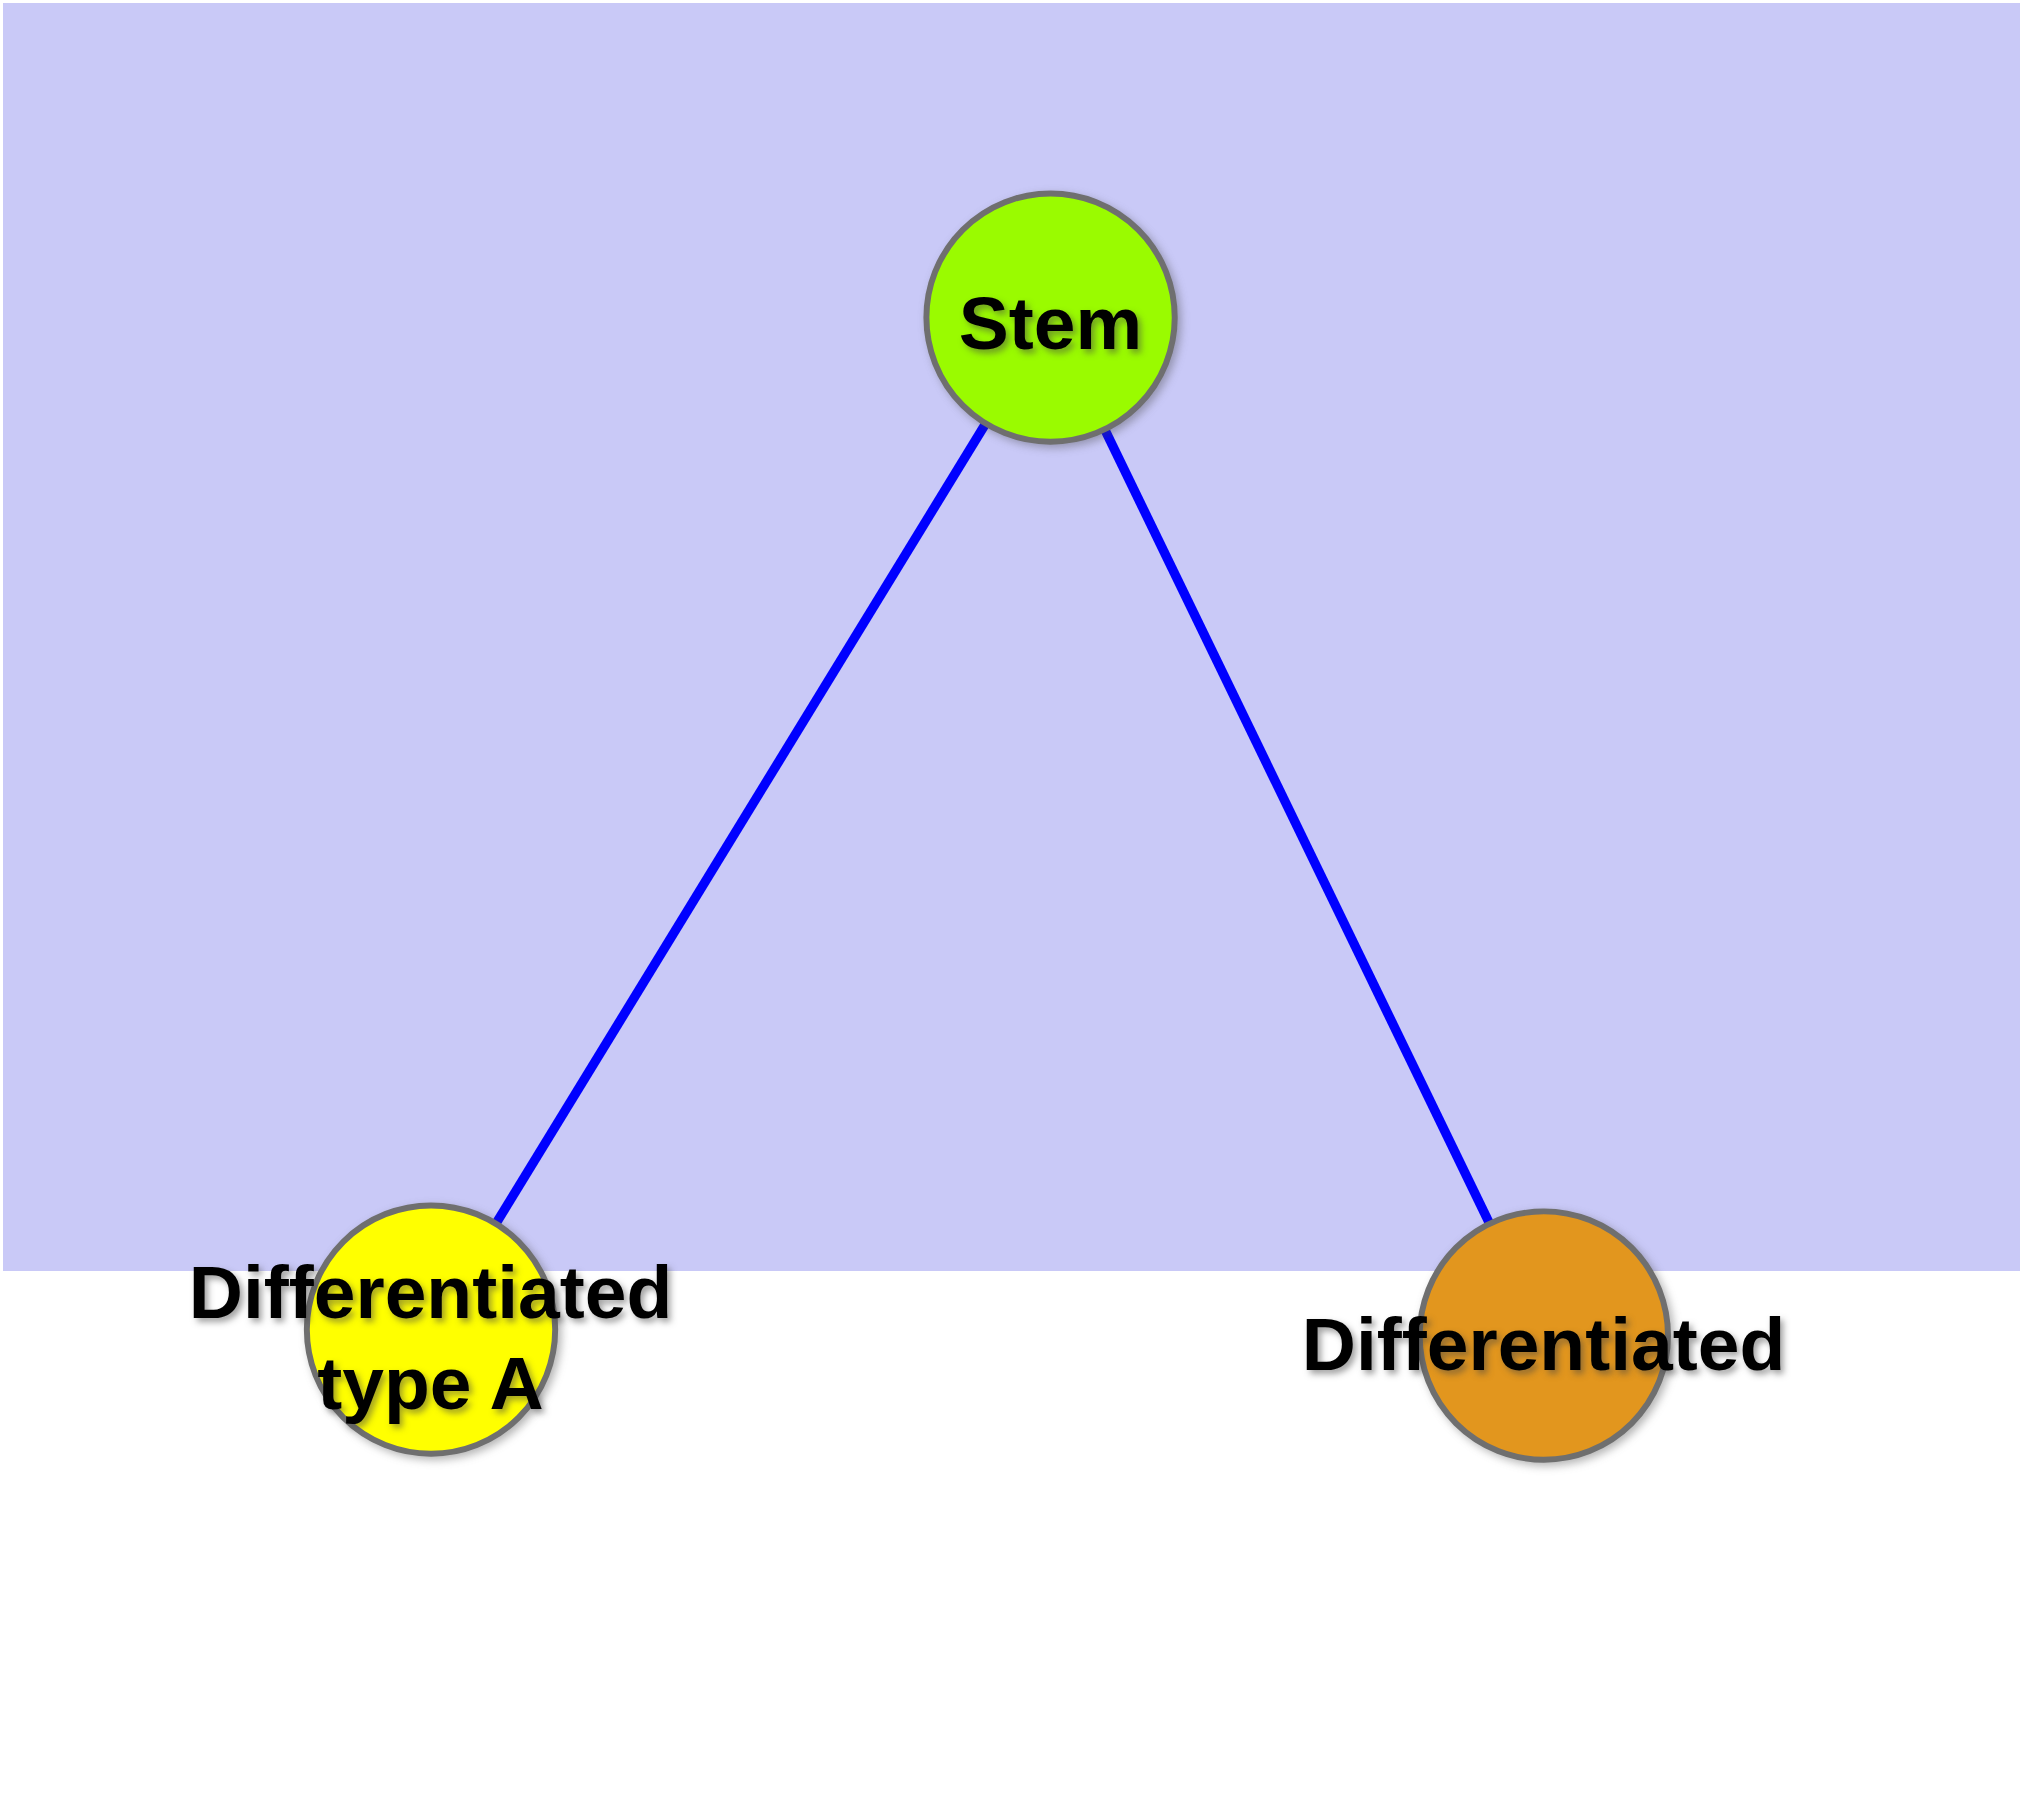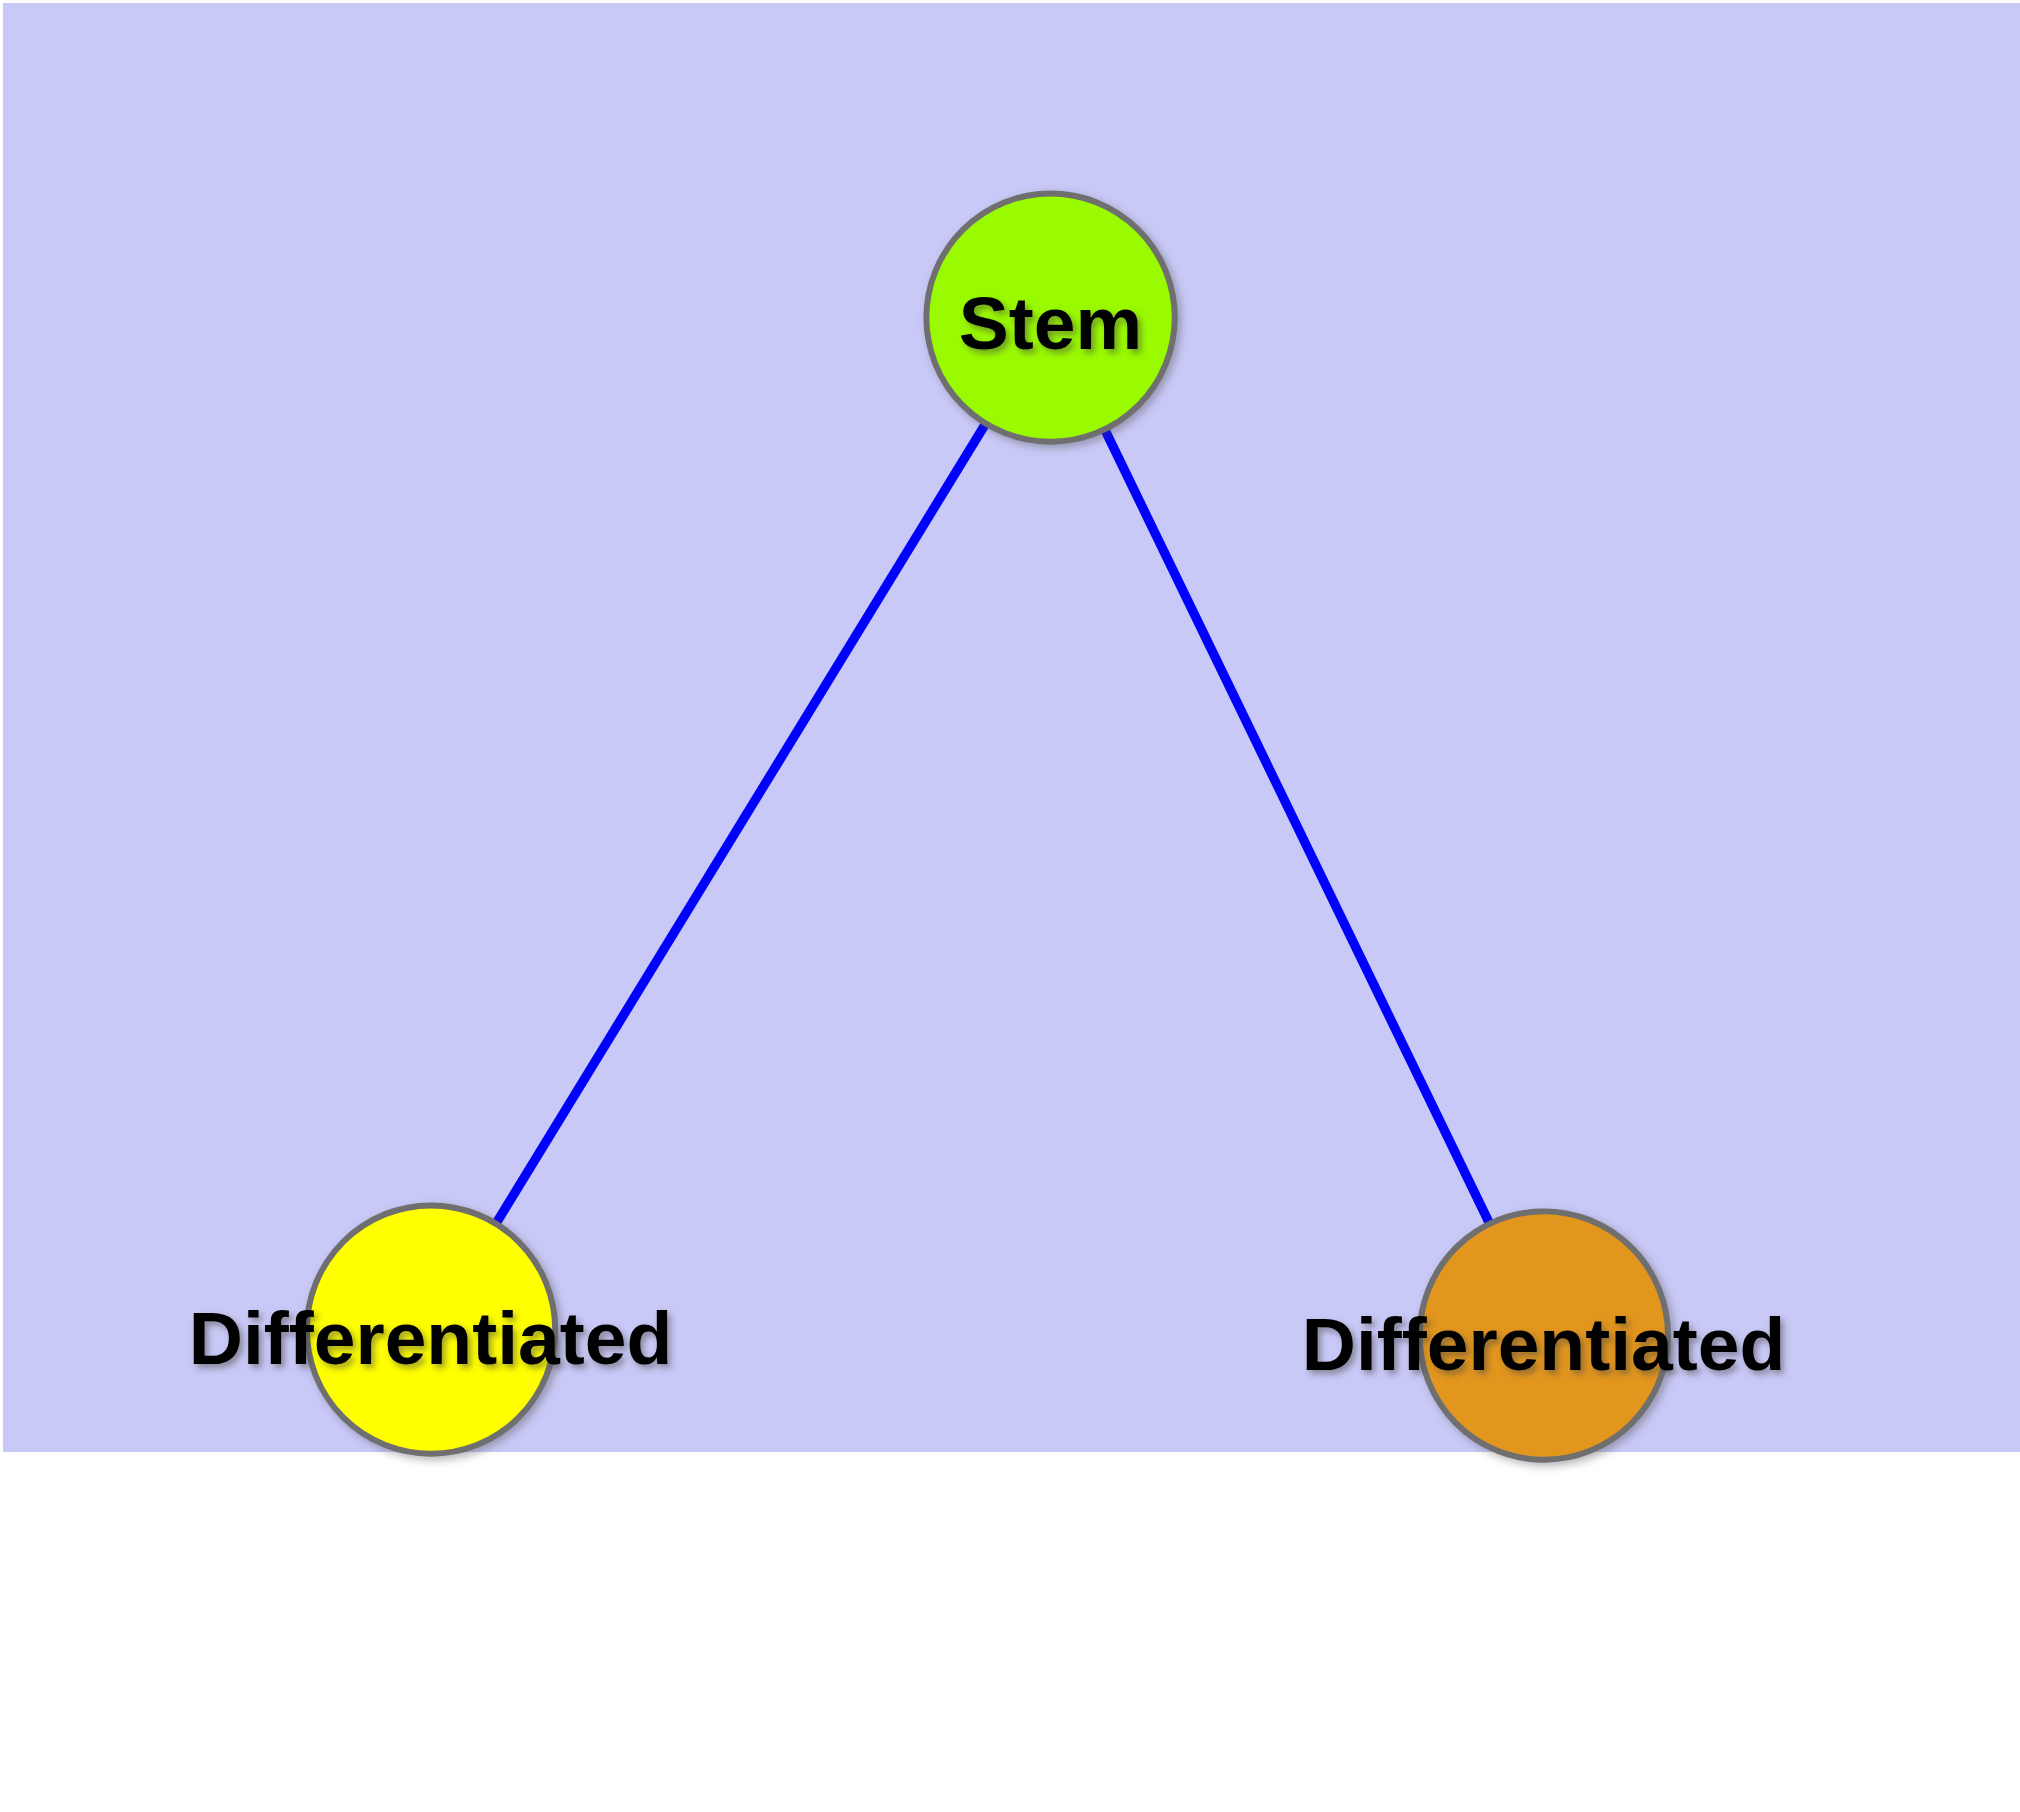--- a/index.html
+++ b/index.html
@@ -9,21 +9,21 @@
     height: 1812px;
     background: #ffffff;
     overflow: hidden;
     font-family: "Liberation Sans", "DejaVu Sans", sans-serif;
   }
   .canvas {
     position: absolute;
     left: 2.5px;
     top: 3.4px;
     width: 2018px;
-    height: 1449px;
+    height: 1268px;
   }
   .graph-svg {
     position: absolute;
     left: 0;
     top: 0;
   }
   .node-circle {
     filter: drop-shadow(4px 4px 5px rgba(70,70,70,0.40));
   }
   .node-label {
@@ -57,19 +57,20 @@
         <circle cx="1818" cy="1572" r="146.5" fill="#E2961E" stroke="#6F6F6F" stroke-width="7" class="node-circle"></circle>
       </g>
   </svg>
 
   <div class="node-label" id="label-stem" style="left: 1048px; top: 320px;">
     <span class="line">Stem</span>
   </div>
 
   <div class="node-label" id="label-type-a" style="left: 428px; top: 1335px;">
     <span class="line">Differentiated</span>
+    <span class="line">type A</span>
   </div>
 
   <div class="node-label" id="label-type-b" style="left: 1541px; top: 1341px;">
     <span class="line">Differentiated</span>
   </div>
 </div>
 
 
 </body></html>

